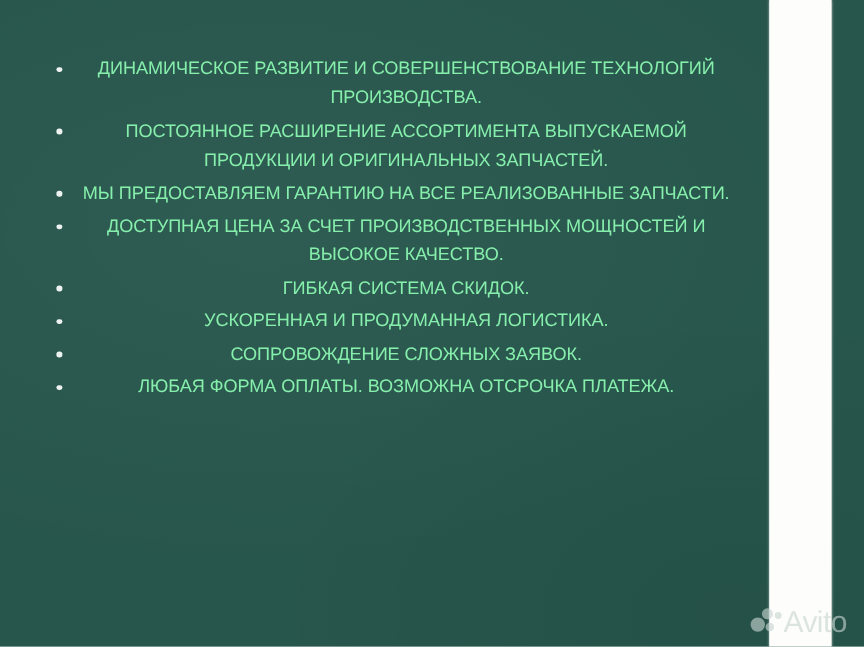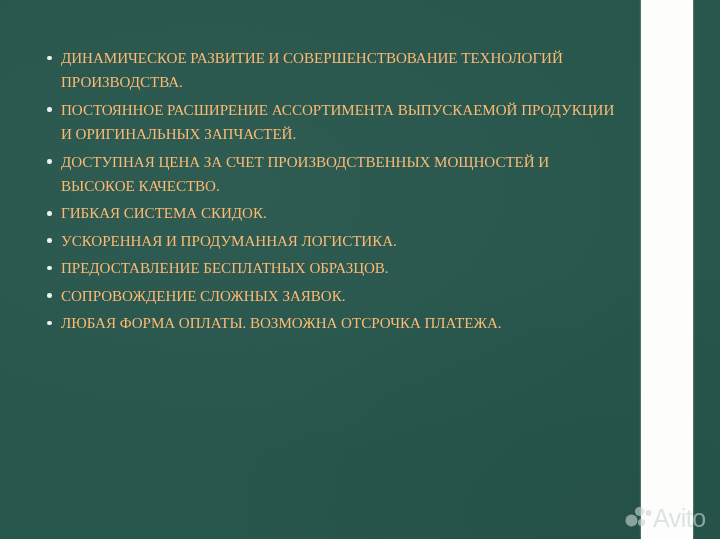--- a/index.html
+++ b/index.html
@@ -47,27 +47,28 @@
     width: 572px;
     margin: 0;
     padding: 0;
     list-style: none;
   }
 
   .bullet-item {
     position: relative;
     padding-left: 17px;
     margin: 0 0 3px 0;
-    color: #fdba74;
+    color: #86efac;
     font-size: 15.1px;
     line-height: 24.4px;
     letter-spacing: -0.05px;
     text-transform: uppercase;
     font-weight: 400;
-    font-family: Liberation Serif, serif;
+    font-family: Liberation Sans, sans-serif;
+    text-align: center;
     -webkit-font-smoothing: antialiased;
   }
 
   .bullet-item:last-child {
     margin-bottom: 12px;
   }
 
   .bullet-dot {
     position: absolute;
     left: 3px;
@@ -111,33 +112,33 @@
     <li class="bullet-item">
       <span class="bullet-dot"></span>
       <span class="bullet-text">ДИНАМИЧЕСКОЕ РАЗВИТИЕ И СОВЕРШЕНСТВОВАНИЕ ТЕХНОЛОГИЙ ПРОИЗВОДСТВА.</span>
     </li>
     <li class="bullet-item">
       <span class="bullet-dot"></span>
       <span class="bullet-text">ПОСТОЯННОЕ РАСШИРЕНИЕ АССОРТИМЕНТА ВЫПУСКАЕМОЙ ПРОДУКЦИИ И ОРИГИНАЛЬНЫХ ЗАПЧАСТЕЙ.</span>
     </li>
     <li class="bullet-item">
       <span class="bullet-dot"></span>
+      <span class="bullet-text">МЫ ПРЕДОСТАВЛЯЕМ ГАРАНТИЮ НА ВСЕ РЕАЛИЗОВАННЫЕ ЗАПЧАСТИ.</span>
+    </li>
+    <li class="bullet-item">
+      <span class="bullet-dot"></span>
       <span class="bullet-text">ДОСТУПНАЯ ЦЕНА ЗА СЧЕТ ПРОИЗВОДСТВЕННЫХ МОЩНОСТЕЙ И ВЫСОКОЕ КАЧЕСТВО.</span>
     </li>
     <li class="bullet-item">
       <span class="bullet-dot"></span>
       <span class="bullet-text">ГИБКАЯ СИСТЕМА СКИДОК.</span>
     </li>
     <li class="bullet-item">
       <span class="bullet-dot"></span>
       <span class="bullet-text">УСКОРЕННАЯ И ПРОДУМАННАЯ ЛОГИСТИКА.</span>
-    </li>
-    <li class="bullet-item">
-      <span class="bullet-dot"></span>
-      <span class="bullet-text">ПРЕДОСТАВЛЕНИЕ БЕСПЛАТНЫХ ОБРАЗЦОВ.</span>
     </li>
     <li class="bullet-item">
       <span class="bullet-dot"></span>
       <span class="bullet-text">СОПРОВОЖДЕНИЕ СЛОЖНЫХ ЗАЯВОК.</span>
     </li>
     <li class="bullet-item">
       <span class="bullet-dot"></span>
       <span class="bullet-text">ЛЮБАЯ ФОРМА ОПЛАТЫ. ВОЗМОЖНА ОТСРОЧКА ПЛАТЕЖА.</span>
     </li>
   </ul>

